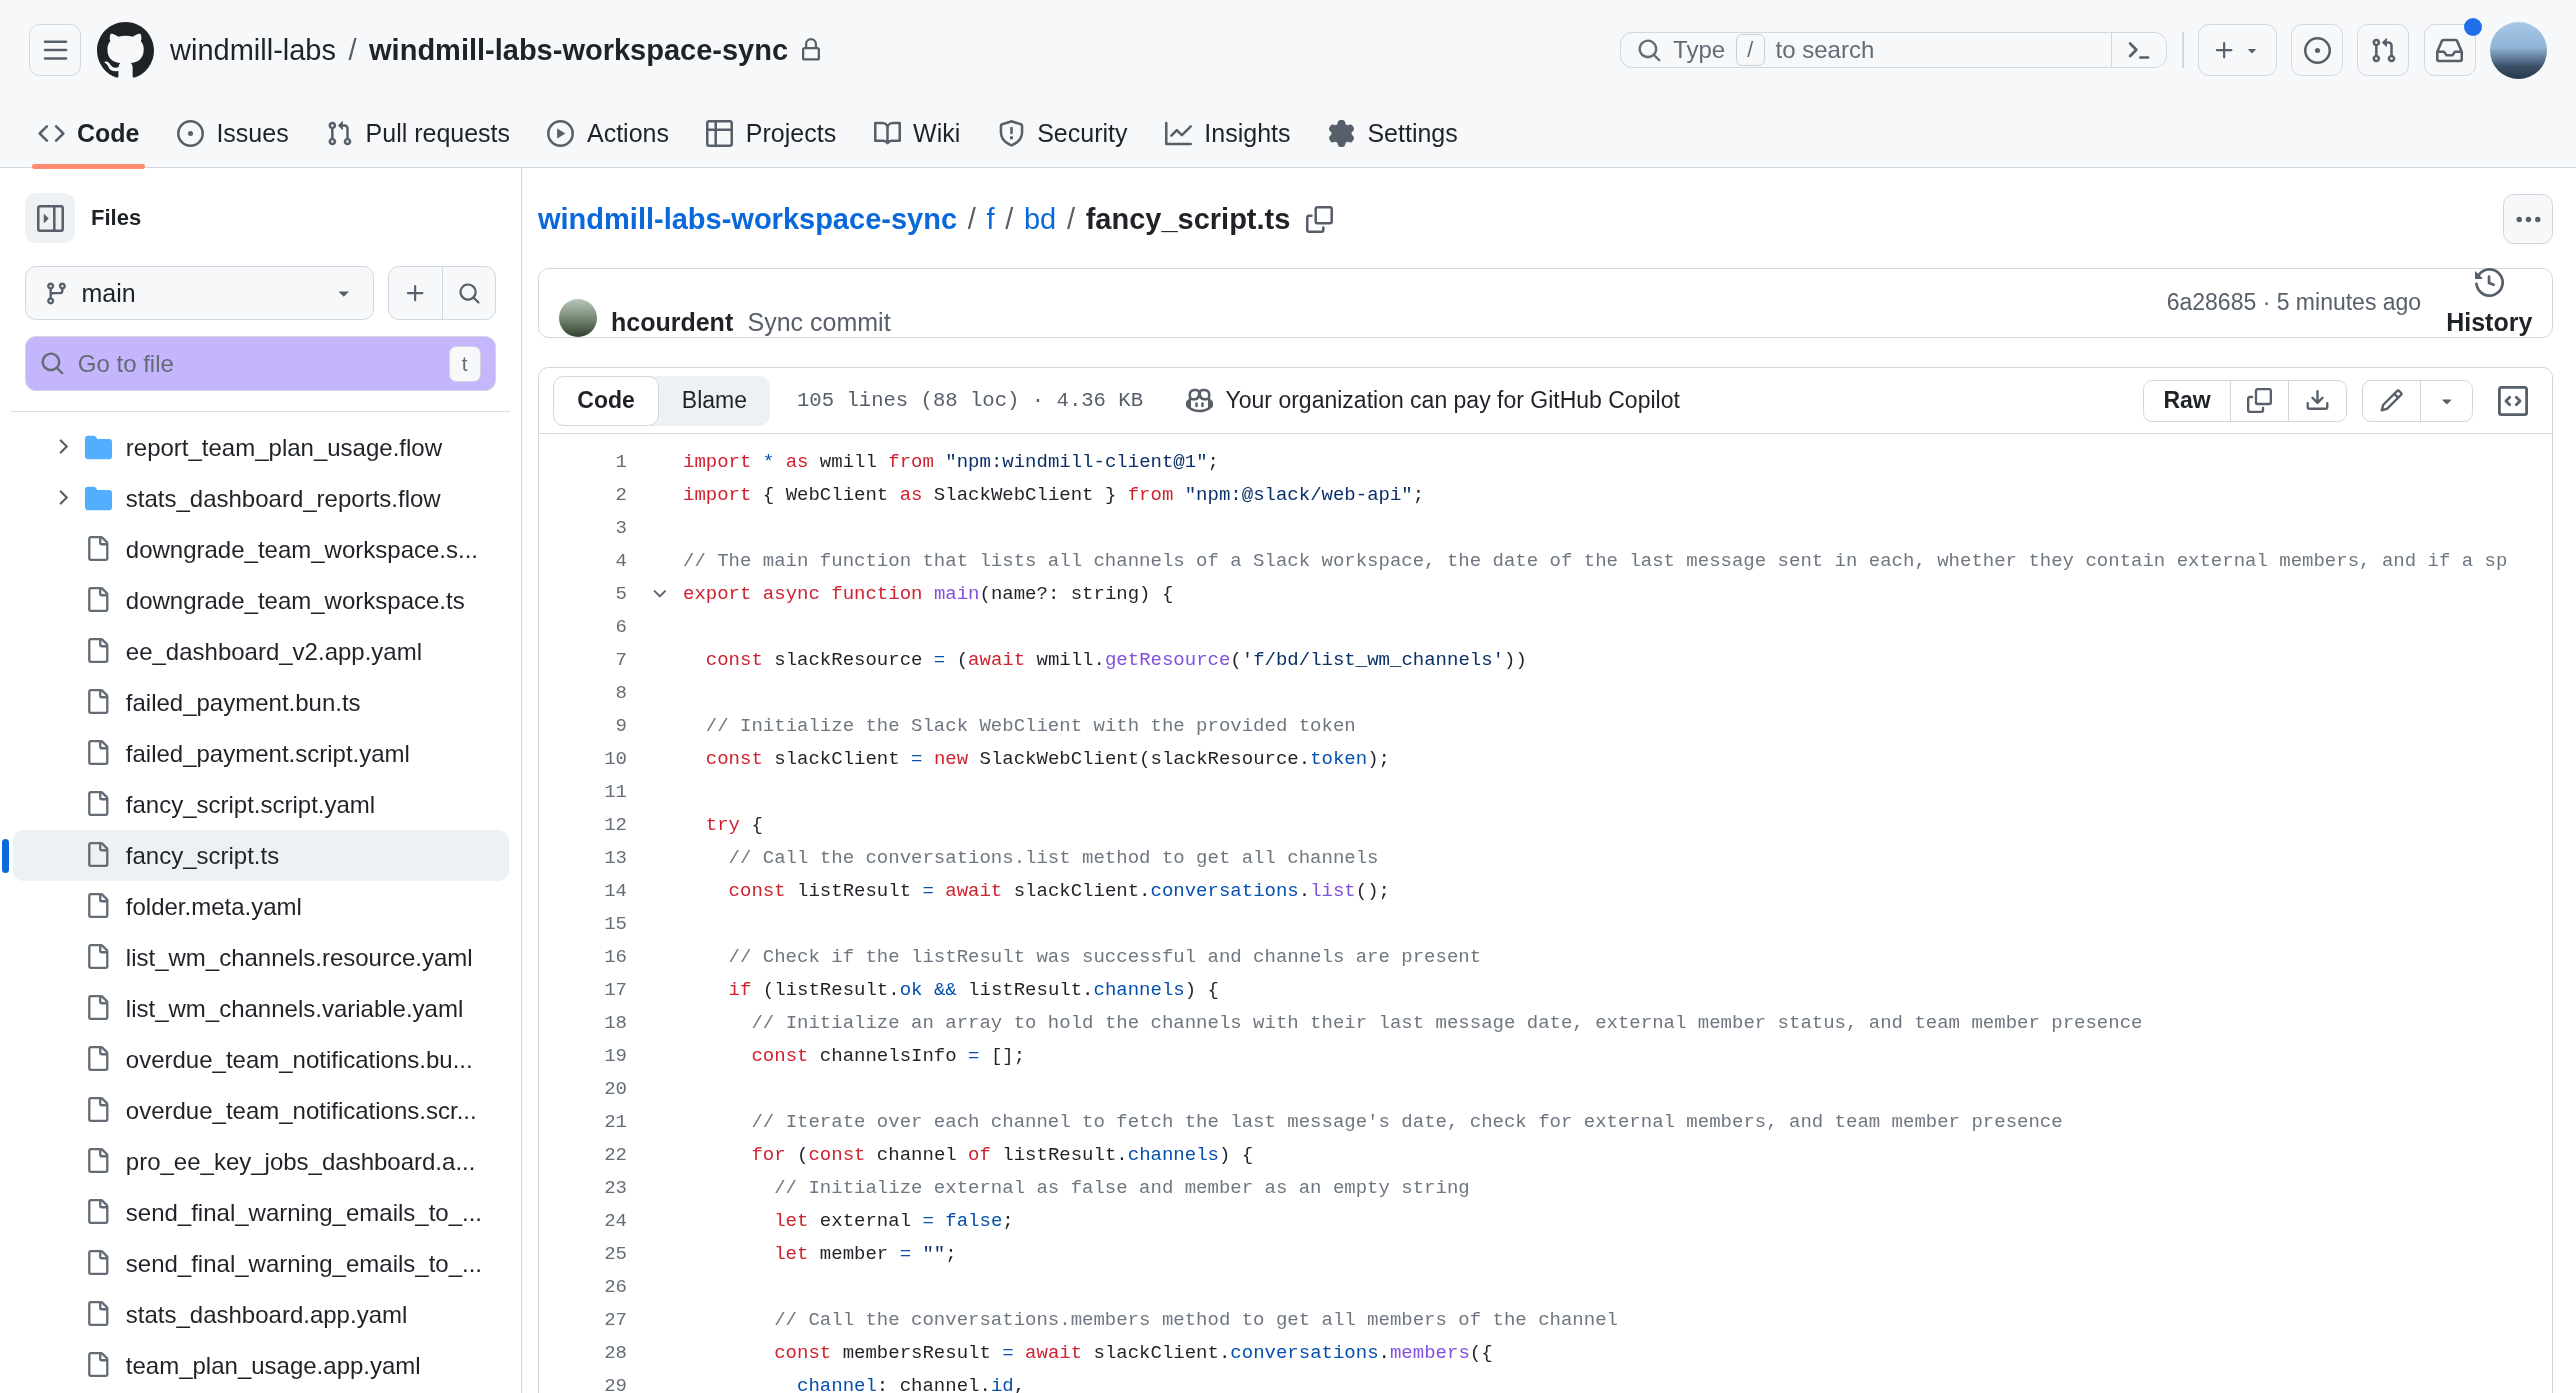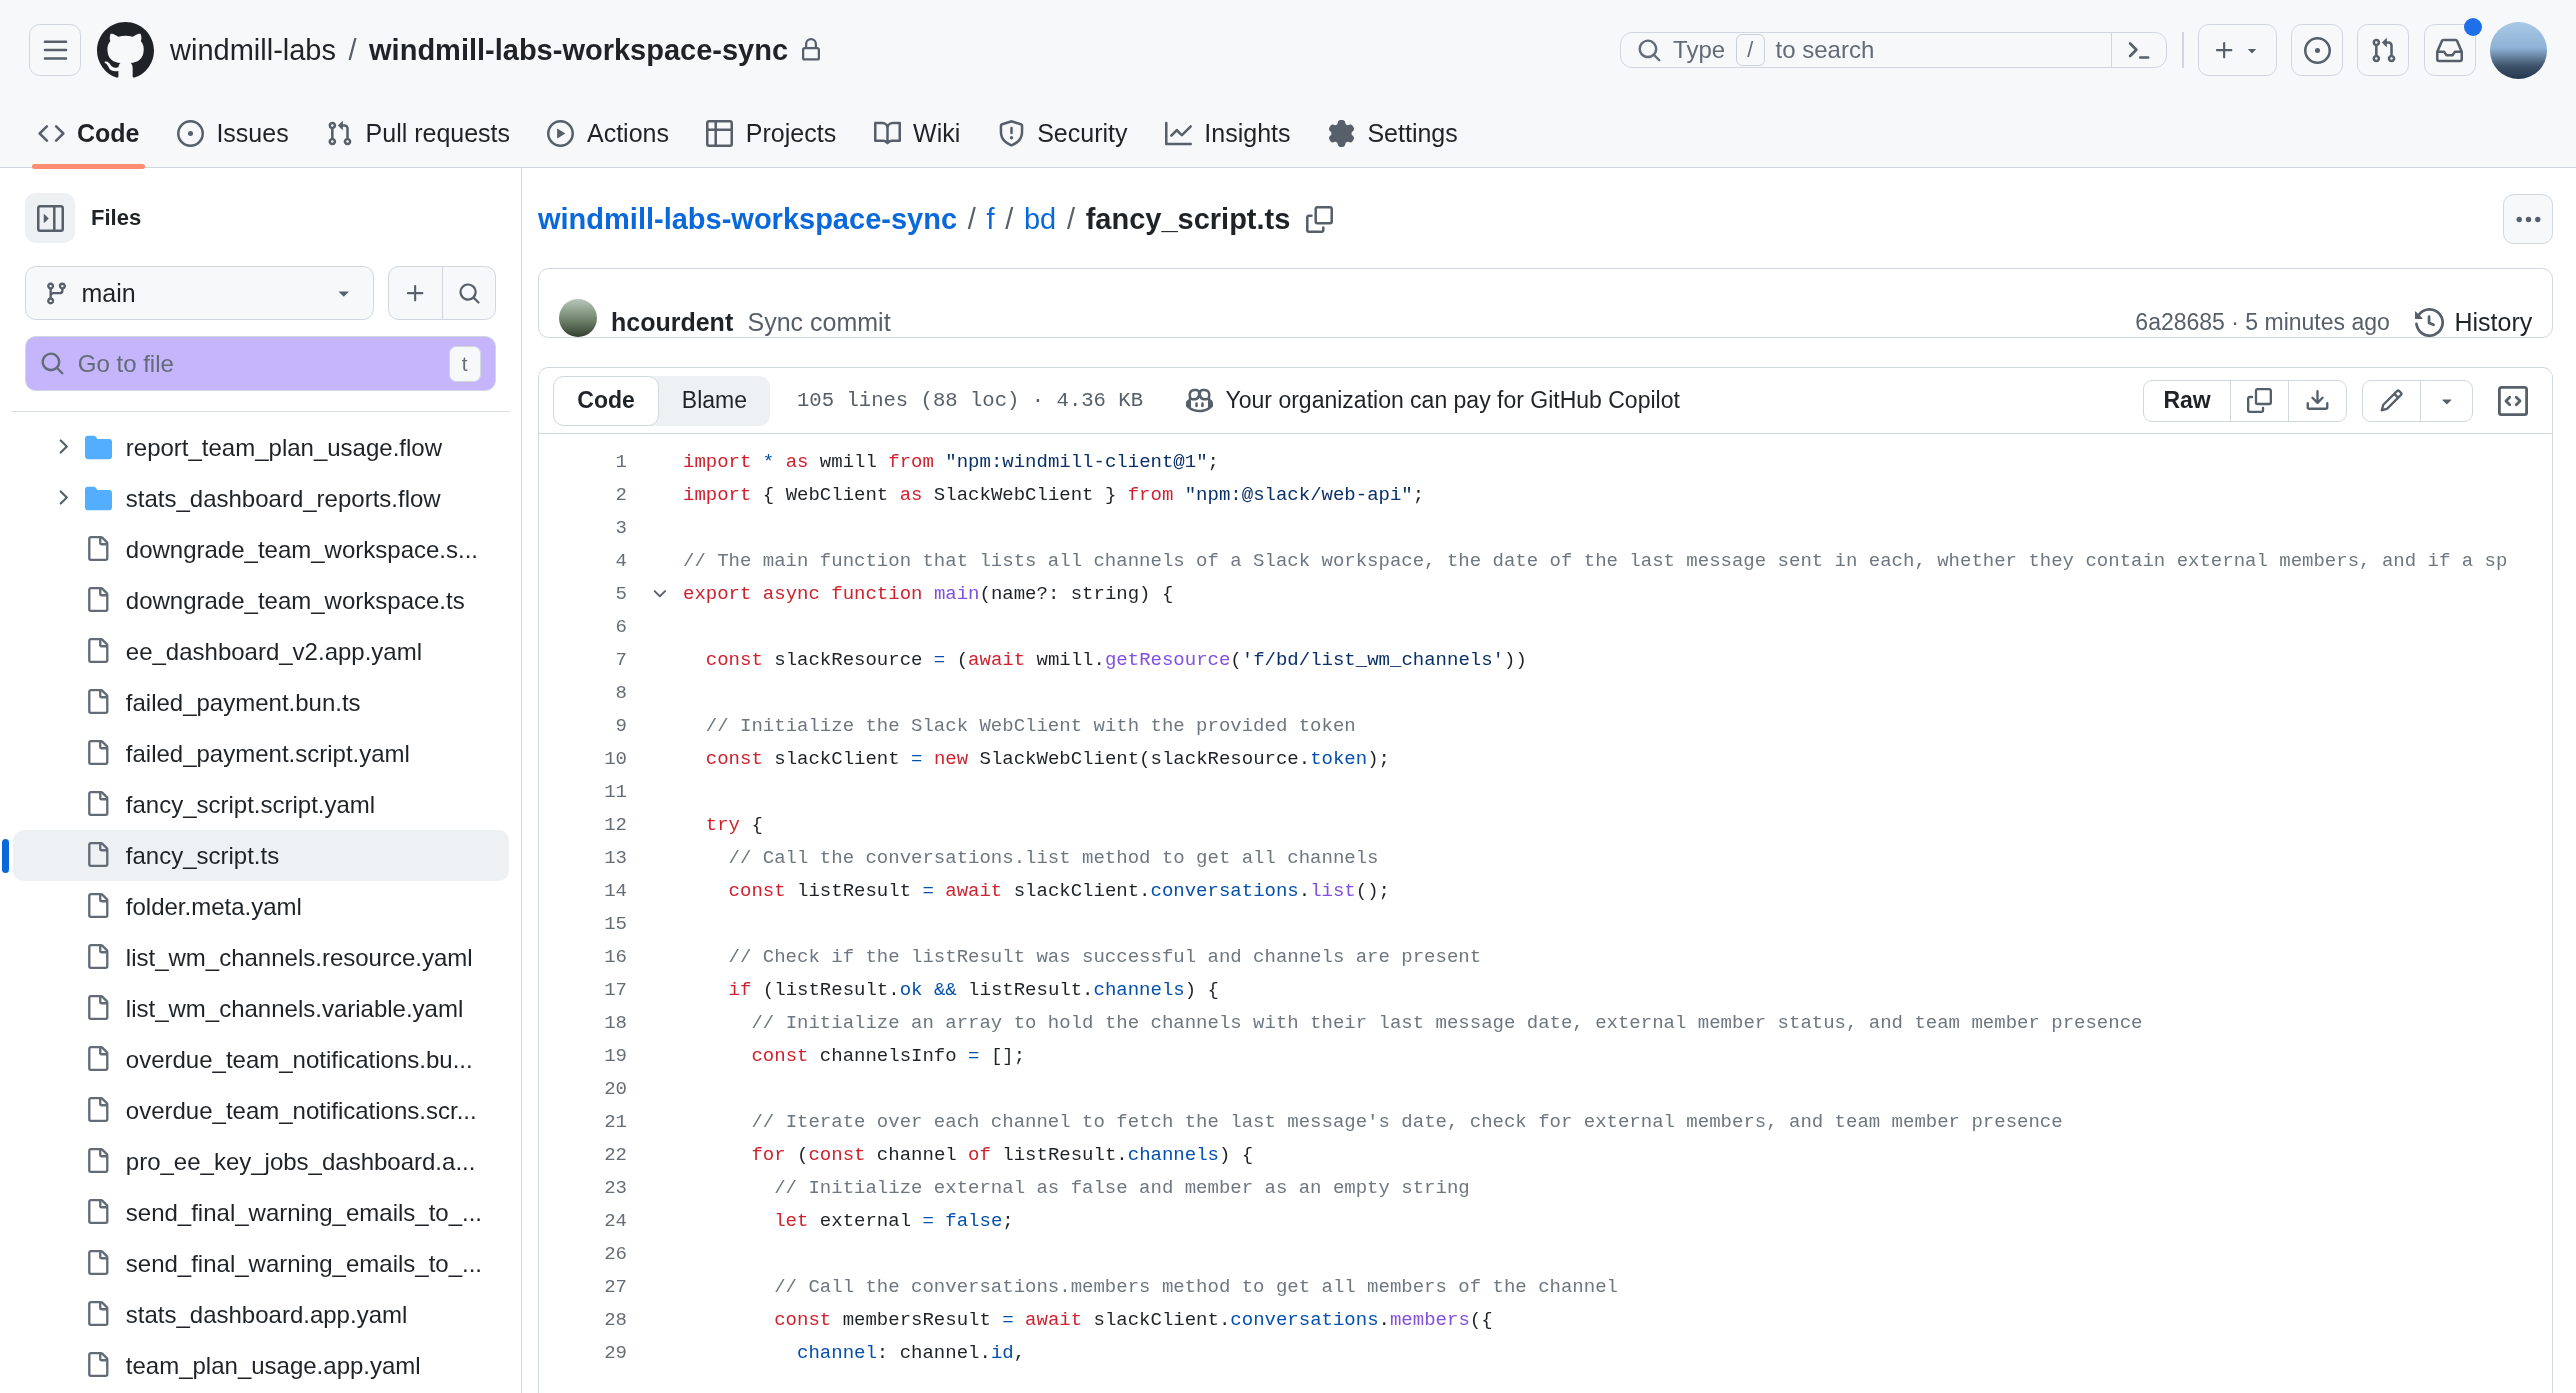--- a/index.html
+++ b/index.html
@@ -154,21 +154,21 @@
     display: flex; align-items: flex-end; padding: 0 19.7px; background: #ffffff;
   }
   .commit-avatar {
     width: 38px; height: 38px; border-radius: 50%; flex: none;
     background: linear-gradient(180deg, #b9c6bb 0%, #7d9179 45%, #32402f 100%);
   }
   .commit-author { font-weight: 700; margin-left: 14.3px; font-size: 25px; }
   .commit-msg { margin-left: 14.3px; font-size: 25px; color: #57606a; }
   .commit-right { margin-left: auto; display: flex; align-items: center; gap: 25px; }
   .commit-meta { font-size: 23px; color: #57606a; }
-  .history-btn { display: flex; align-items: center; gap: 10.7px; font-size: 25px; font-weight: 400; color: #1f2328; }
+  .history-btn { display: flex; align-items: center; gap: 10.7px; font-size: 25px; font-weight: 700; color: #1f2328; flex-direction: column; }
   .history-btn .h-icon { width: 29px; height: 29px; color: #57606a; }
 
   .code-panel {
     margin-top: 29px; flex: 1; border: 1.8px solid #d0d7de; border-bottom: none;
     border-radius: 10.7px 10.7px 0 0; overflow: hidden; display: flex; flex-direction: column;
     background: #ffffff;
   }
   .code-toolbar {
     height: 66px; flex: none; border-bottom: 1.8px solid #d0d7de;
     display: flex; align-items: center; padding: 0 14.3px; background: #ffffff;
@@ -781,20 +781,25 @@
             <span class="ln">23</span>
             <span class="fold"></span>
             <span class="cline"><span class="t-p">        </span><span class="t-c">// Initialize external as false and member as an empty string</span></span>
           </div>
           <div class="crow">
             <span class="ln">24</span>
             <span class="fold"></span>
             <span class="cline"><span class="t-p">        </span><span class="t-k">let</span><span class="t-p"> external </span><span class="t-b">=</span><span class="t-p"> </span><span class="t-b">false</span><span class="t-p">;</span></span>
           </div>
           <div class="crow">
+            <span class="ln">25</span>
+            <span class="fold"></span>
+            <span class="cline"><span class="t-p">        </span><span class="t-k">let</span><span class="t-p"> member </span><span class="t-b">=</span><span class="t-p"> </span><span class="t-s">""</span><span class="t-p">;</span></span>
+          </div>
+          <div class="crow">
             <span class="ln">26</span>
             <span class="fold"></span>
             <span class="cline"></span>
           </div>
           <div class="crow">
             <span class="ln">27</span>
             <span class="fold"></span>
             <span class="cline"><span class="t-p">        </span><span class="t-c">// Call the conversations.members method to get all members of the channel</span></span>
           </div>
           <div class="crow">

